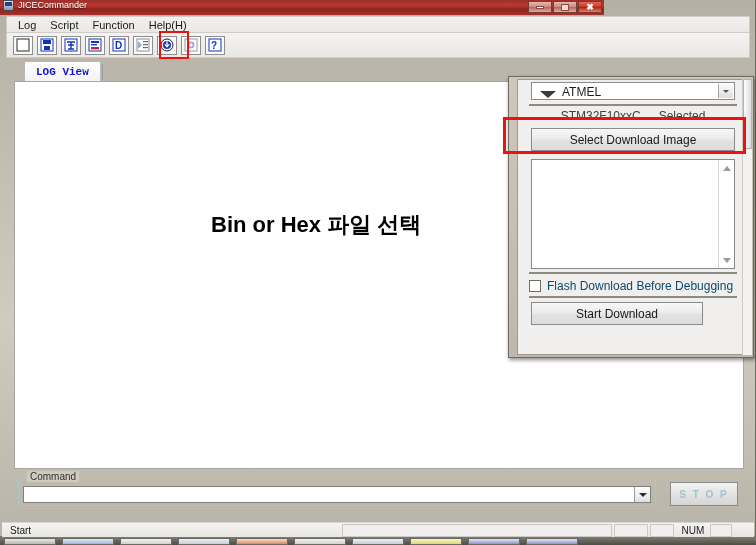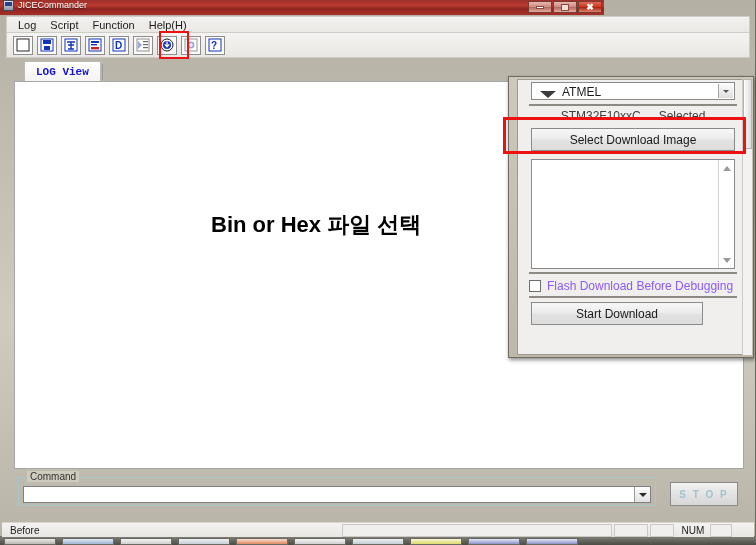--- a/index.html
+++ b/index.html
@@ -272,21 +272,21 @@
   .tri-up { width:0;height:0;border-left:4px solid transparent;border-right:4px solid transparent;border-bottom:5px solid #9a9a9a; }
   .tri-dn { width:0;height:0;border-left:4px solid transparent;border-right:4px solid transparent;border-top:5px solid #9a9a9a; }
   .dl-check-row {
     position: absolute; left: 11px; top: 198px; width: 208px; height: 16px;
     display: flex; align-items: center; gap: 6px;
   }
   .dl-checkbox {
     width: 12px; height: 12px; background: #ffffff; border: 1px solid #6e6e6e;
     flex: 0 0 auto;
   }
-  .dl-check-label { font-size: 12px; color: #8b5cf6; white-space: nowrap; }
+  .dl-check-label { font-size: 12px; color: #0c4a6e; white-space: nowrap; }
   .dl-start {
     position: absolute; left: 13px; top: 222px; width: 172px; height: 23px;
   }
   .dl-outer-scroll {
     position: absolute; right: 1px; top: 2px; width: 10px; height: 276px;
     background: #f3f2f0; border-left: 1px solid #cdcbc6;
   }
   .dl-outer-thumb {
     position: absolute; left: 0; top: 0; width: 9px; height: 70px;
     background: linear-gradient(to right,#fdfdfd,#dcdcdc);
@@ -445,21 +445,21 @@
         <input class="cmd-input" type="text" value="" placeholder="" style="">
         <span class="cmd-arrow">
             <i></i>
           </span>
       </div>
     </div>
 
     <div class="stop-btn">S T O P</div>
 
     <div class="statusbar">
-      <div class="sb-ready">Before</div>
+      <div class="sb-ready">Start</div>
       <div class="sb-pane sb-progress"></div>
       <div class="sb-pane sb-a"></div>
       <div class="sb-pane sb-b"></div>
       <div class="sb-num">NUM</div>
       <div class="sb-pane sb-c"></div>
     </div>
 
   </div>
 
   <div class="dl-window">

